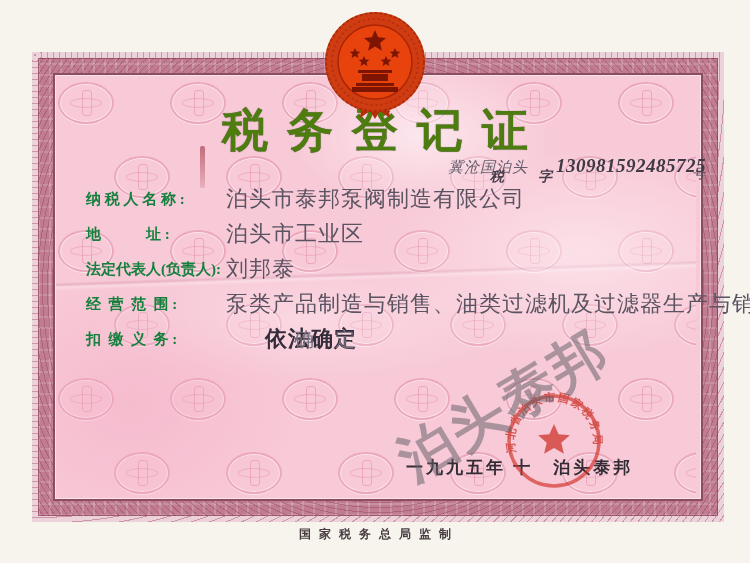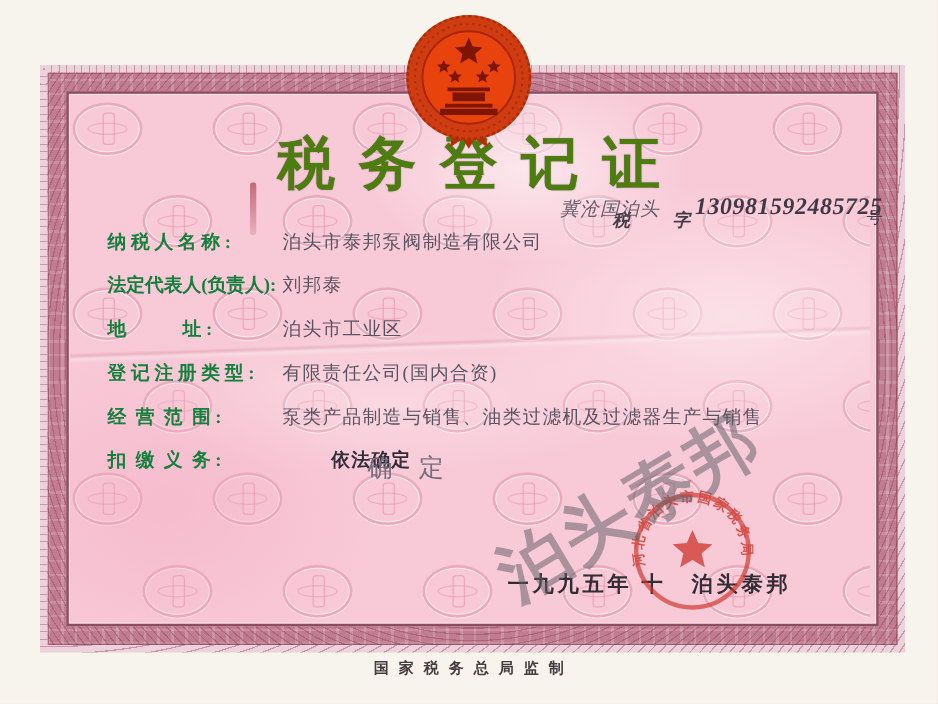--- a/index.html
+++ b/index.html
@@ -50,21 +50,21 @@
   .serial .prefix{position:absolute;left:0;top:3px;font-size:15px;letter-spacing:1px;color:#655e6c;}
   .serial .formchar1{position:absolute;left:42px;top:13px;font-size:14px;font-weight:bold;color:#453e4a;}
   .serial .formchar2{position:absolute;left:90px;top:13px;font-size:14px;font-weight:bold;color:#453e4a;}
   .serial .number{position:absolute;left:108px;top:0px;font-size:19px;font-weight:bold;color:#3f3945;letter-spacing:.5px;}
   .serial .suffix{position:absolute;left:244px;top:10px;font-size:13px;color:#453e4a;}
 
   .fields{position:absolute;left:86px;top:184px;width:620px;z-index:4;}
   .frow{position:relative;margin-bottom:11px;height:24px;white-space:nowrap;}
   .flabel{display:inline-block;width:136px;vertical-align:middle;white-space:pre;
     font-size:15px;font-weight:bold;color:#15803d;}
-  .fvalue{display:inline-block;vertical-align:middle;font-size:15px;color:#5a5361;letter-spacing:1px;}
+  .fvalue{display:inline-block;vertical-align:middle;font-size:22px;color:#5a5361;letter-spacing:1px;}
   .fvalue-overlay{position:absolute;left:208px;top:2px;font-size:20px;color:#756e7c;letter-spacing:8px;}
   .frow:last-child .fvalue{font-weight:bold;color:#332d3a;margin-left:39px;}
 
   .issuer-label{position:absolute;left:484px;top:420px;z-index:4;
     font-size:16px;font-weight:bold;color:#2e2830;letter-spacing:5px;white-space:nowrap;}
   .issue-date{position:absolute;left:406px;top:456px;z-index:6;
     font-size:17px;font-weight:bold;color:#322c34;letter-spacing:3px;white-space:nowrap;}
 
   .stamp{position:absolute;left:505px;top:392px;z-index:7;opacity:.85;}
 
@@ -157,36 +157,31 @@
 
   <div class="fields">
 
       <div class="frow">
         <span class="flabel">纳 税 人 名 称 :</span>
         <span class="fvalue">泊头市泰邦泵阀制造有限公司</span>
         <span class="fvalue-overlay"></span>
       </div>
 
       <div class="frow">
+        <span class="flabel">地            址 :</span>
+        <span class="fvalue">泊头市工业区</span>
+        <span class="fvalue-overlay"></span>
+      </div>
+
+      <div class="frow">
         <span class="flabel">法定代表人(负责人):</span>
         <span class="fvalue">刘邦泰</span>
         <span class="fvalue-overlay"></span>
       </div>
 
-      <div class="frow">
-        <span class="flabel">地            址 :</span>
-        <span class="fvalue">泊头市工业区</span>
-        <span class="fvalue-overlay"></span>
-      </div>
-
-      <div class="frow">
-        <span class="flabel">登 记 注 册 类 型 :</span>
-        <span class="fvalue">有限责任公司(国内合资)</span>
-        <span class="fvalue-overlay"></span>
-      </div>
 
       <div class="frow">
         <span class="flabel">经  营  范  围 :</span>
         <span class="fvalue">泵类产品制造与销售、油类过滤机及过滤器生产与销售</span>
         <span class="fvalue-overlay"></span>
       </div>
 
 
       <div class="frow">
         <span class="flabel">扣  缴  义  务 :</span>

